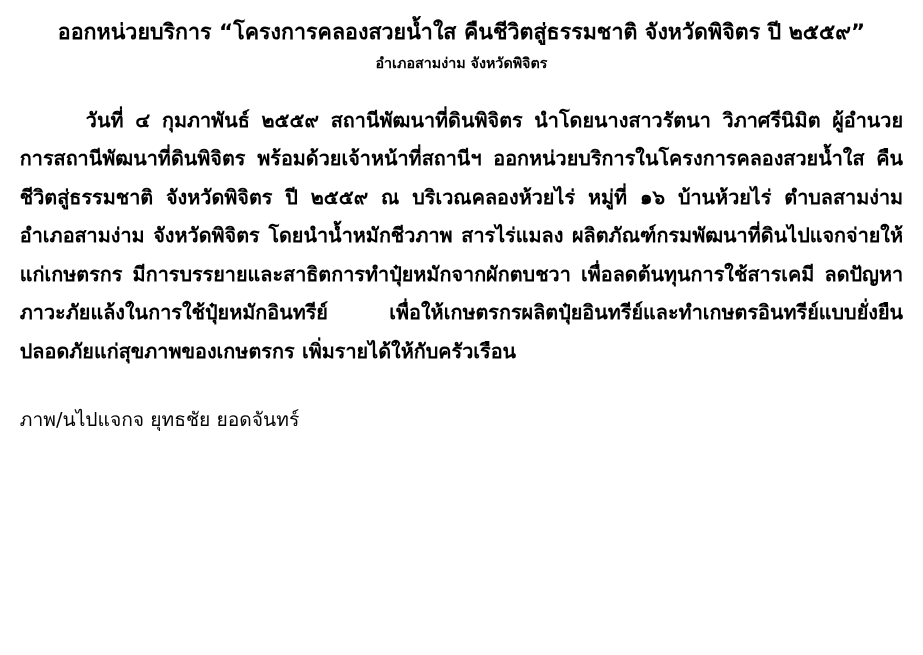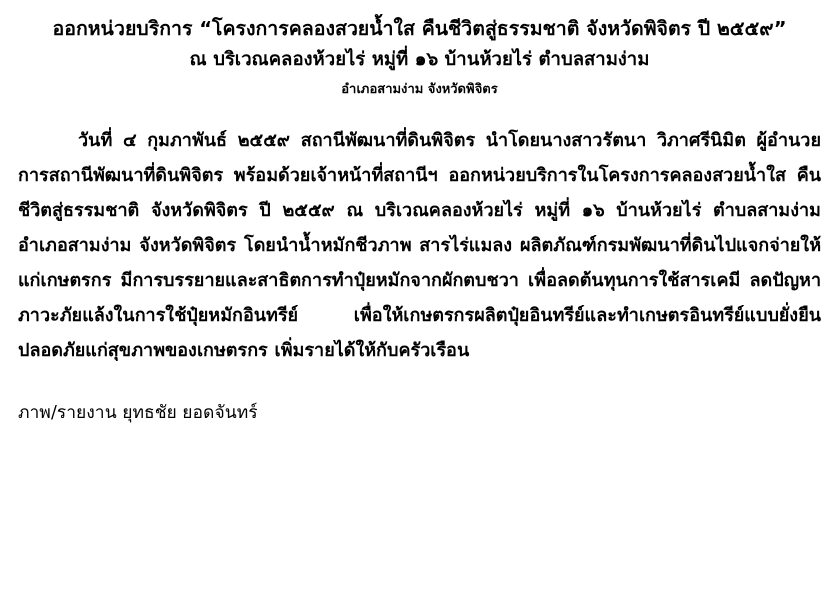--- a/index.html
+++ b/index.html
@@ -57,22 +57,21 @@
     line-height: 30px;
   }
 </style>
 </head>
 <body>
 
 <div class="page">
 
   <div class="title-block">
     <span class="title-line l1">ออกหน่วยบริการ “โครงการคลองสวยน้ำใส คืนชีวิตสู่ธรรมชาติ จังหวัดพิจิตร ปี ๒๕๕๙”</span>
-    <span class="title-line l2">ณ บริเวณคลองห้วยไร่ หมู่ที่ ๑๖ บ้านห้วยไร่ ตำบลสามง่าม</span>
     <span class="title-line l3">อำเภอสามง่าม จังหวัดพิจิตร</span>
   </div>
 
   <div class="body-block">
     <p class="body-para">วันที่ ๔ กุมภาพันธ์  ๒๕๕๙ สถานีพัฒนาที่ดินพิจิตร นำโดยนางสาวรัตนา วิภาศรีนิมิต ผู้อำนวยการสถานีพัฒนาที่ดินพิจิตร พร้อมด้วยเจ้าหน้าที่สถานีฯ ออกหน่วยบริการในโครงการคลองสวยน้ำใส คืนชีวิตสู่ธรรมชาติ จังหวัดพิจิตร ปี ๒๕๕๙ ณ บริเวณคลองห้วยไร่ หมู่ที่ ๑๖ บ้านห้วยไร่ ตำบลสามง่าม อำเภอสามง่าม จังหวัดพิจิตร โดยนำน้ำหมักชีวภาพ สารไร่แมลง ผลิตภัณฑ์กรมพัฒนาที่ดินไปแจกจ่ายให้แก่เกษตรกร มีการบรรยายและสาธิตการทำปุ๋ยหมักจากผักตบชวา เพื่อลดต้นทุนการใช้สารเคมี ลดปัญหาภาวะภัยแล้งในการใช้ปุ๋ยหมักอินทรีย์ เพื่อให้เกษตรกรผลิตปุ๋ยอินทรีย์และทำเกษตรอินทรีย์แบบยั่งยืน ปลอดภัยแก่สุขภาพของเกษตรกร เพิ่มรายได้ให้กับครัวเรือน</p>
-    <p class="credit-para">ภาพ/รายงาน ยุทธชัย ยอดจันทร์</p>
+    <p class="credit-para">ภาพ/นไปแจกจ ยุทธชัย ยอดจันทร์</p>
   </div>
 
 </div>
 
 </body></html>

